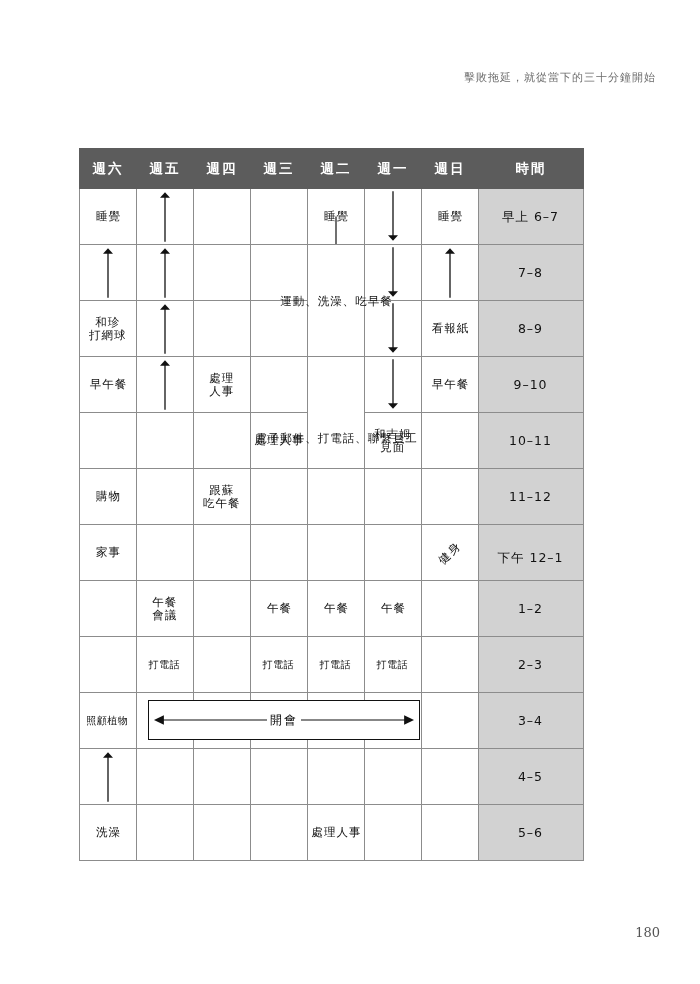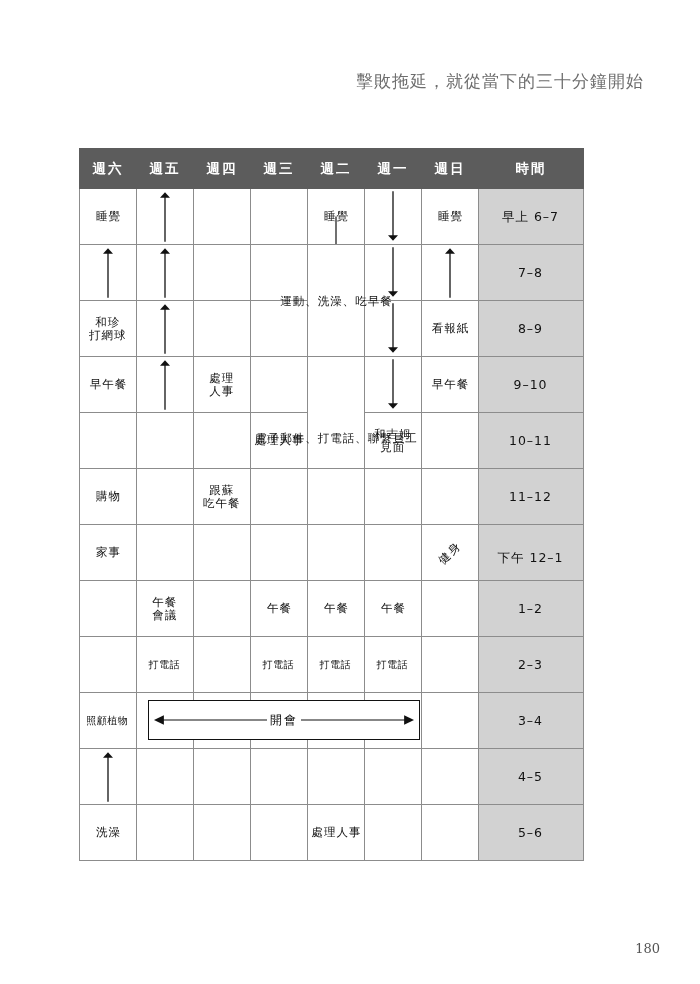--- a/index.html
+++ b/index.html
@@ -7,32 +7,32 @@
     width:700px;height:984px;
     background:#ffffff;
     font-family:"DejaVu Sans","Liberation Sans",sans-serif;
     position:relative;
     overflow:hidden;
   }
 
   
   #running-head{
     position:absolute;
-    top:70px; right:56px;
-    font-size:17px;
+    top:70px; right:44px;
+    font-size:11px;
     color:#6d6d6d;
     letter-spacing:1px;
     white-space:nowrap;
     text-align:center;
   }
 
   
   #page-number{
     position:absolute;
-    right:40px; bottom:28px;
+    right:40px; bottom:44px;
     font-size:13px;
     color:#555;
     font-family:"DejaVu Serif","Liberation Serif",serif;
   }
 
   
   #fig-title{
     position:absolute;
     left:561px; top:390px;
     width:220px;

